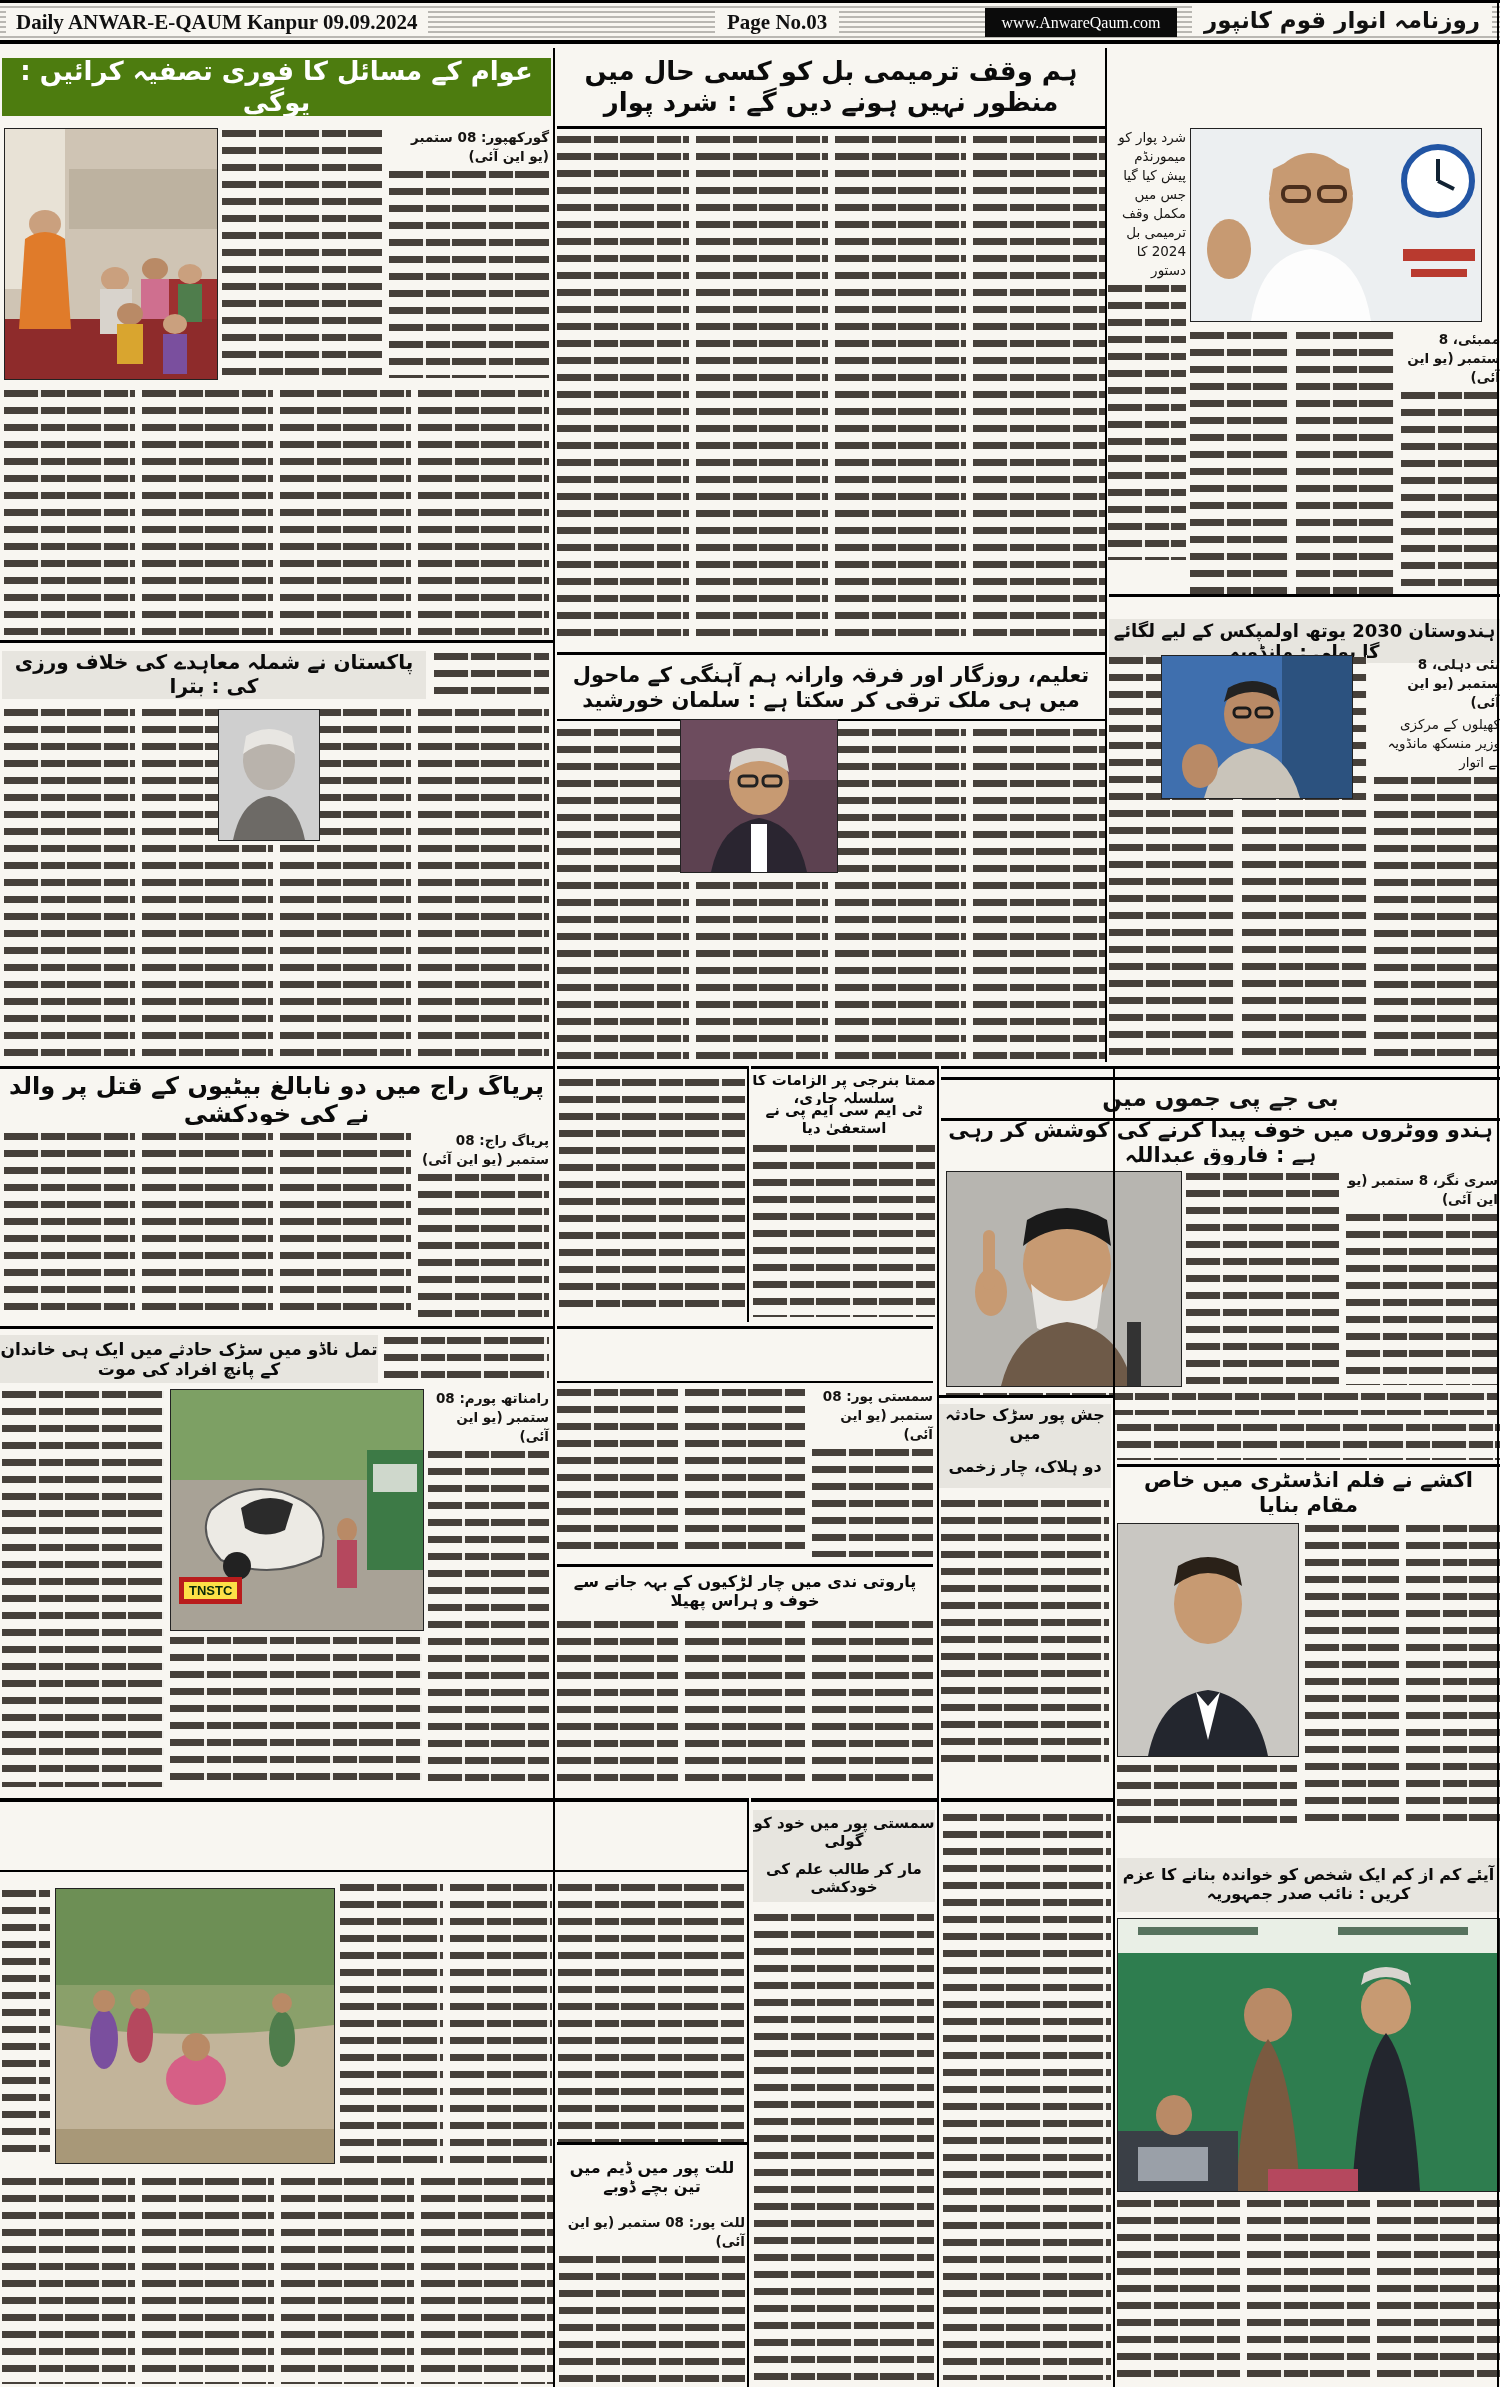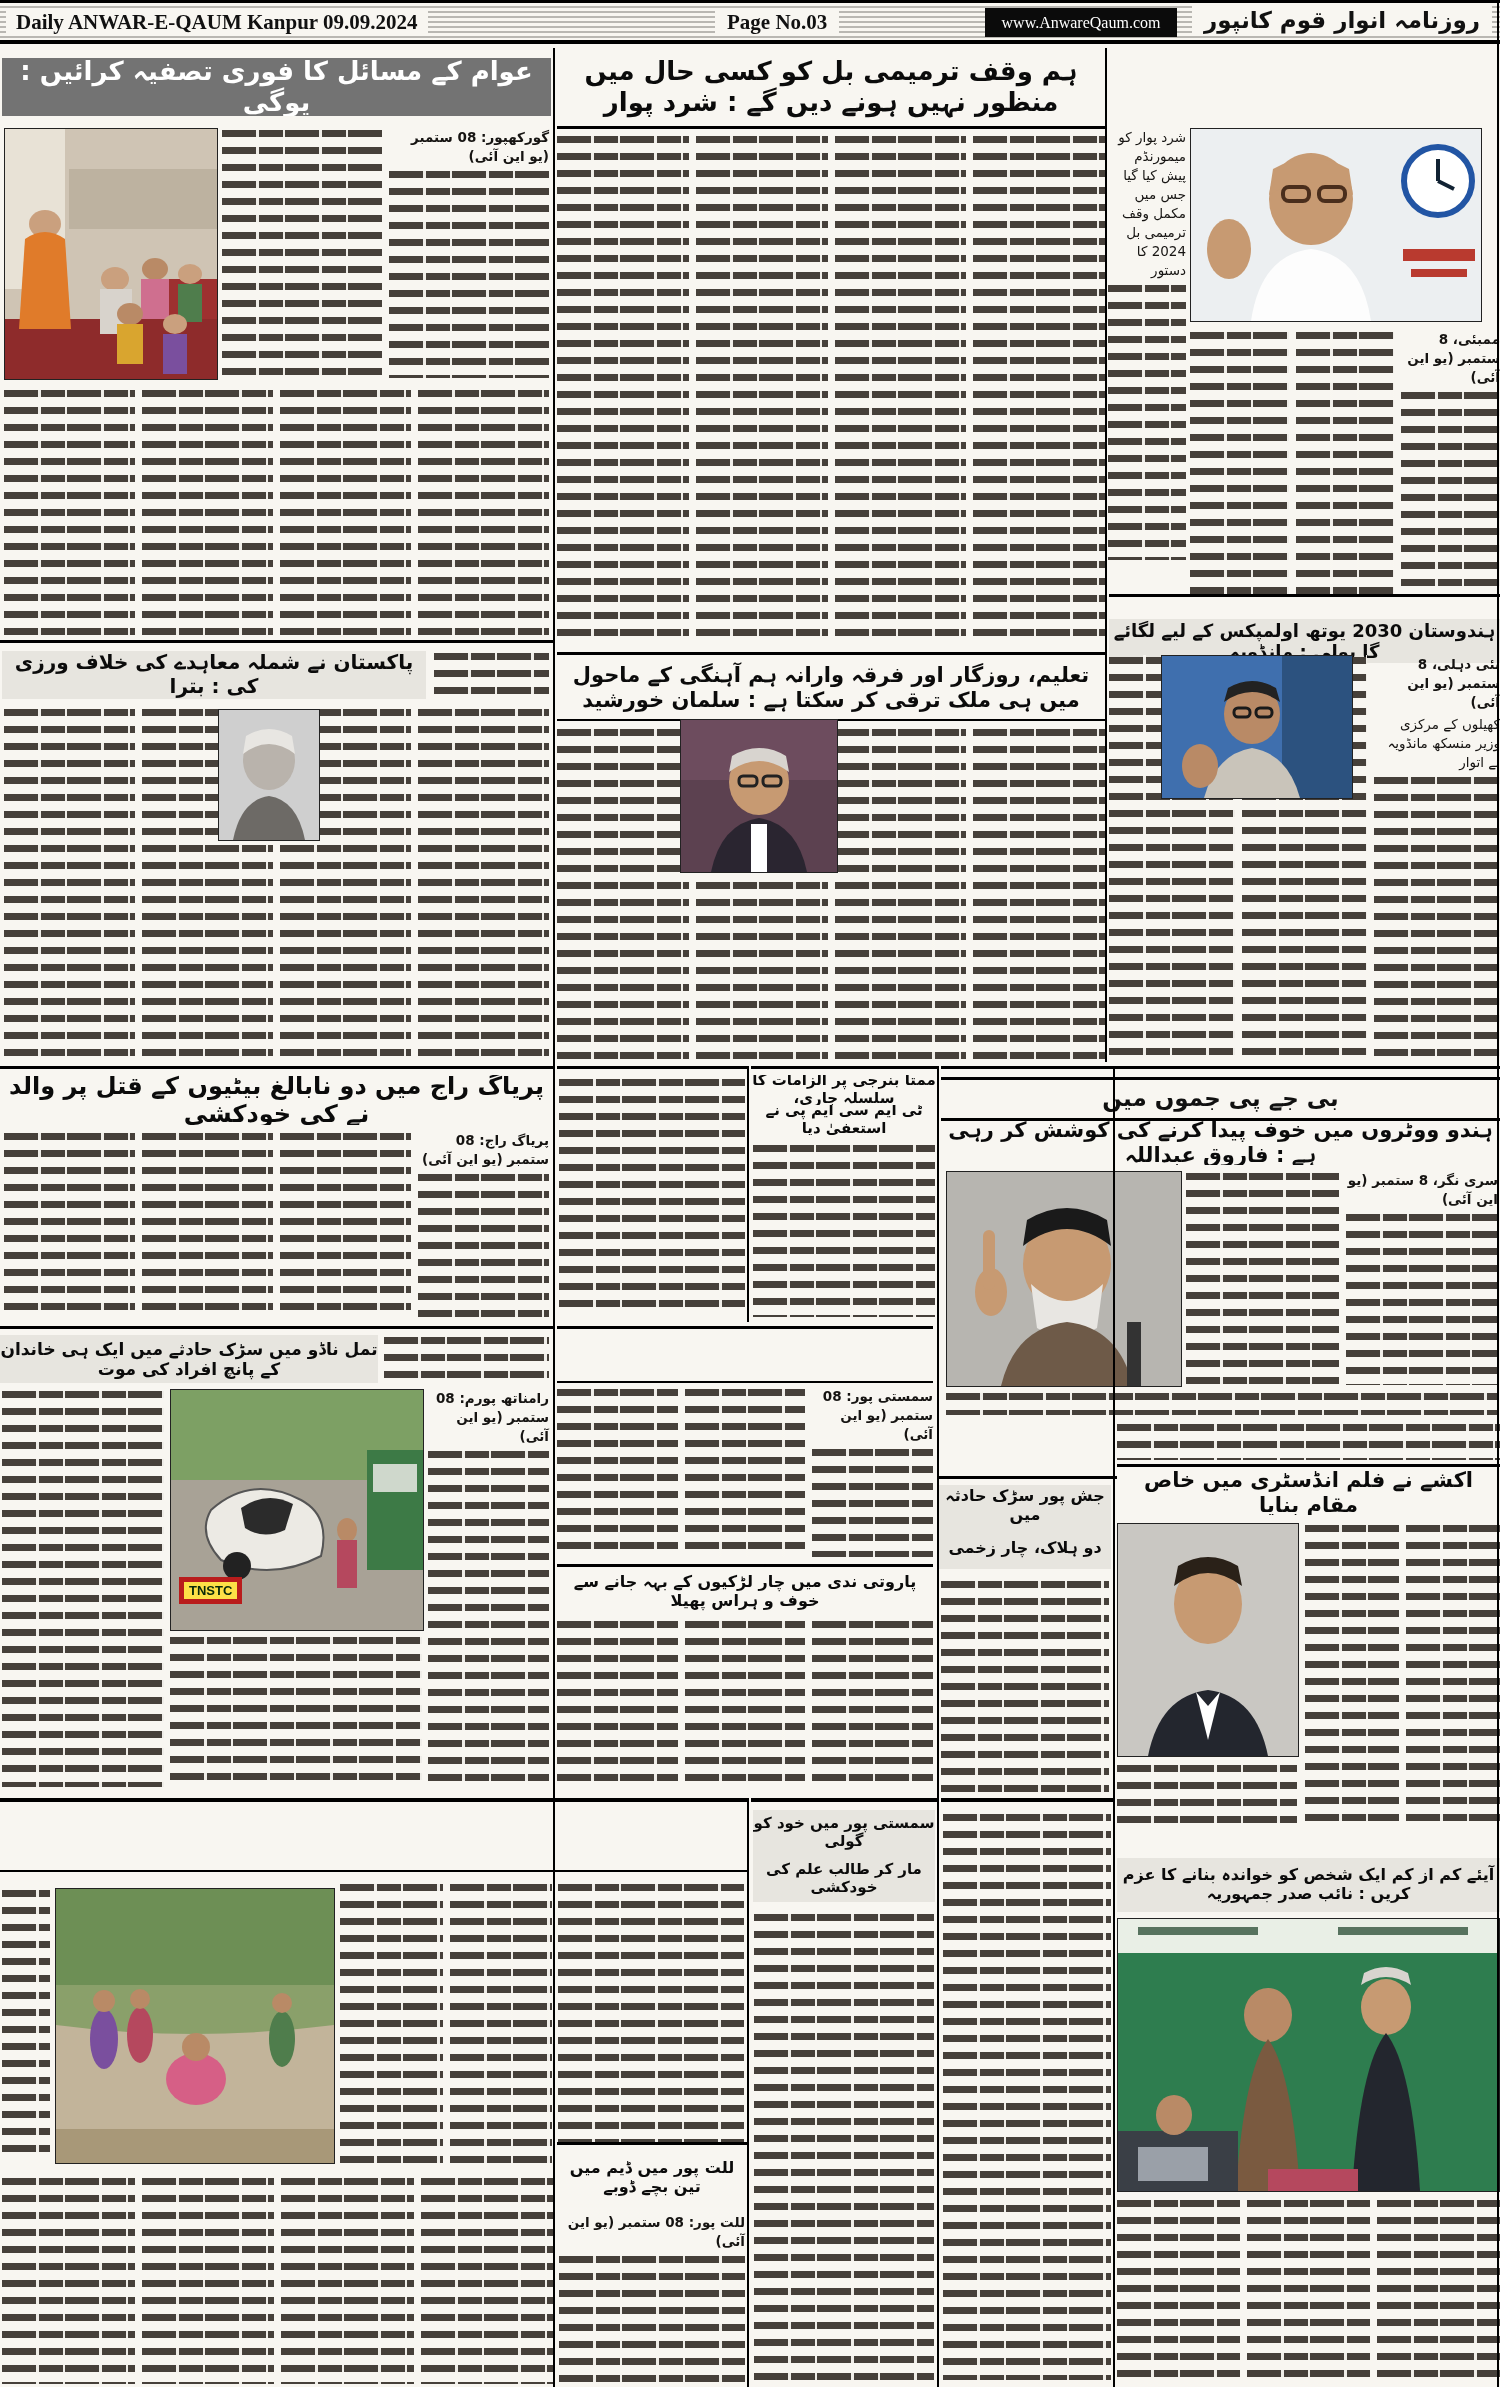--- a/index.html
+++ b/index.html
@@ -17,21 +17,21 @@
     color:#fff;font-family:"Liberation Serif",serif;font-size:16px;line-height:29px;text-align:center;}
   .h-mast{position:absolute;right:8px;top:3px;direction:rtl;font-weight:bold;font-size:23px;
     background:#f8f6f1;padding:1px 12px;}
   .top-rule{position:absolute;left:0;top:40px;width:1500px;height:4px;background:#000;}
   
   .art{position:absolute;background:#f8f6f1;}
   .bt3{border-top:3px solid #000;}
   .bt4{border-top:4px solid #000;}
   .hl{position:absolute;direction:rtl;font-weight:bold;color:#0b0b0b;text-align:center;
       line-height:1.18;display:flex;align-items:center;justify-content:center;overflow:hidden;}
-  .blackbox{background:#737373;color:#fff;text-align:center;}
+  .blackbox{background:#4d7c0f;color:#fff;text-align:center;}
   .graybox{background:#e7e5df;}
   .hrule{position:absolute;background:#000;height:3px;}
   .vrule{position:absolute;background:#000;width:2px;}
   .cols{position:absolute;display:flex;direction:rtl;gap:7px;}
   .col{flex:1;display:flex;flex-direction:column;}
   .greek{flex:1;background-image:
     repeating-linear-gradient(to right,rgba(248,246,241,0) 0 34px,rgba(248,246,241,.95) 34px 37px,rgba(248,246,241,0) 37px 61px,rgba(248,246,241,.95) 61px 63px),
     repeating-linear-gradient(to bottom,#46403a 2px 9px,rgba(0,0,0,0) 9px 19px);}
   .greekblock{position:absolute;background-image:
     repeating-linear-gradient(to right,rgba(248,246,241,0) 0 34px,rgba(248,246,241,.95) 34px 37px,rgba(248,246,241,0) 37px 61px,rgba(248,246,241,.95) 61px 63px),
@@ -353,21 +353,21 @@
         </div>
       <div class="col">
           <div class="greek"></div>
         </div>
       <div class="col">
           <div class="greek"></div>
         </div>
     </div>
   </div>
 
-  <div class="art bt3" style="left:937px;top:1476px;width:176px;height:374px;padding-left:19px;">
+  <div class="art bt3" style="left:937px;top:1395px;width:176px;height:374px;">
     <div class="hl graybox" style="left:2px;top:6px;width:172px;height:42px;font-size:16px;">جش پور سڑک حادثہ میں</div>
     <div class="hl graybox" style="left:2px;top:48px;width:172px;height:42px;font-size:16px;">دو ہلاک، چار زخمی</div>
     <div class="greekblock" style="left:4px;top:100px;width:168px;height:266px;"></div>
   </div>
 
   <div class="greekblock" style="left:1117px;top:1422px;width:383px;height:38px;"></div>
   <div class="art bt3" style="left:1117px;top:1464px;width:383px;height:390px;">
     <div class="hl" style="left:0;top:4px;width:383px;height:44px;font-size:21px;">اکشے نے فلم انڈسٹری میں خاص مقام بنایا</div>
     <div class="photo" style="left:0;top:56px;width:180px;height:232px;">
       <svg width="180" height="232" viewBox="0 0 180 232">

